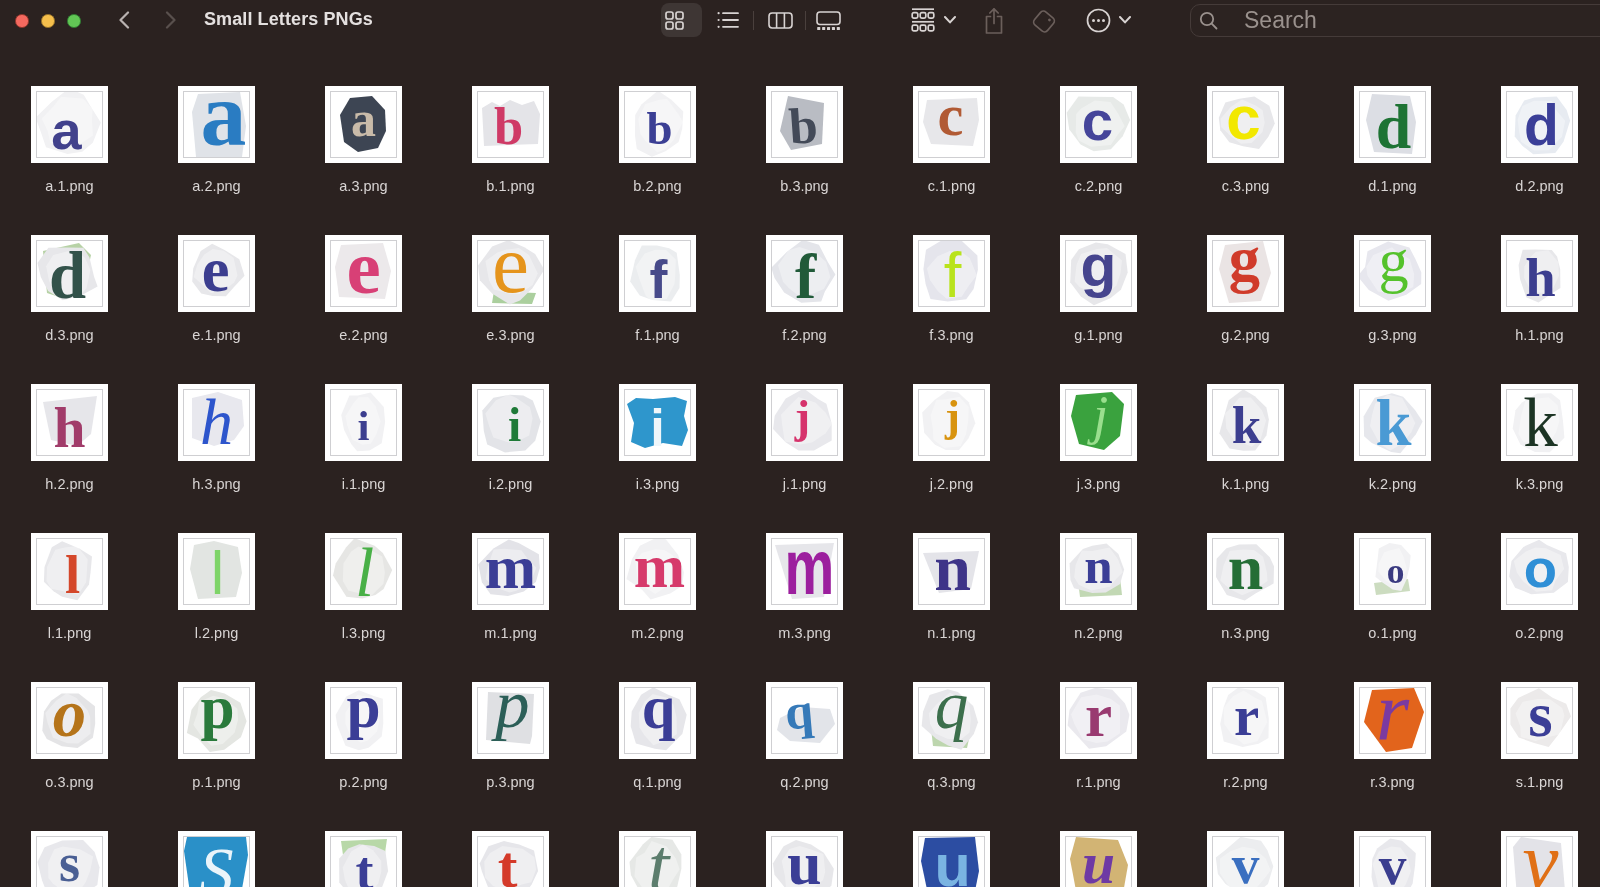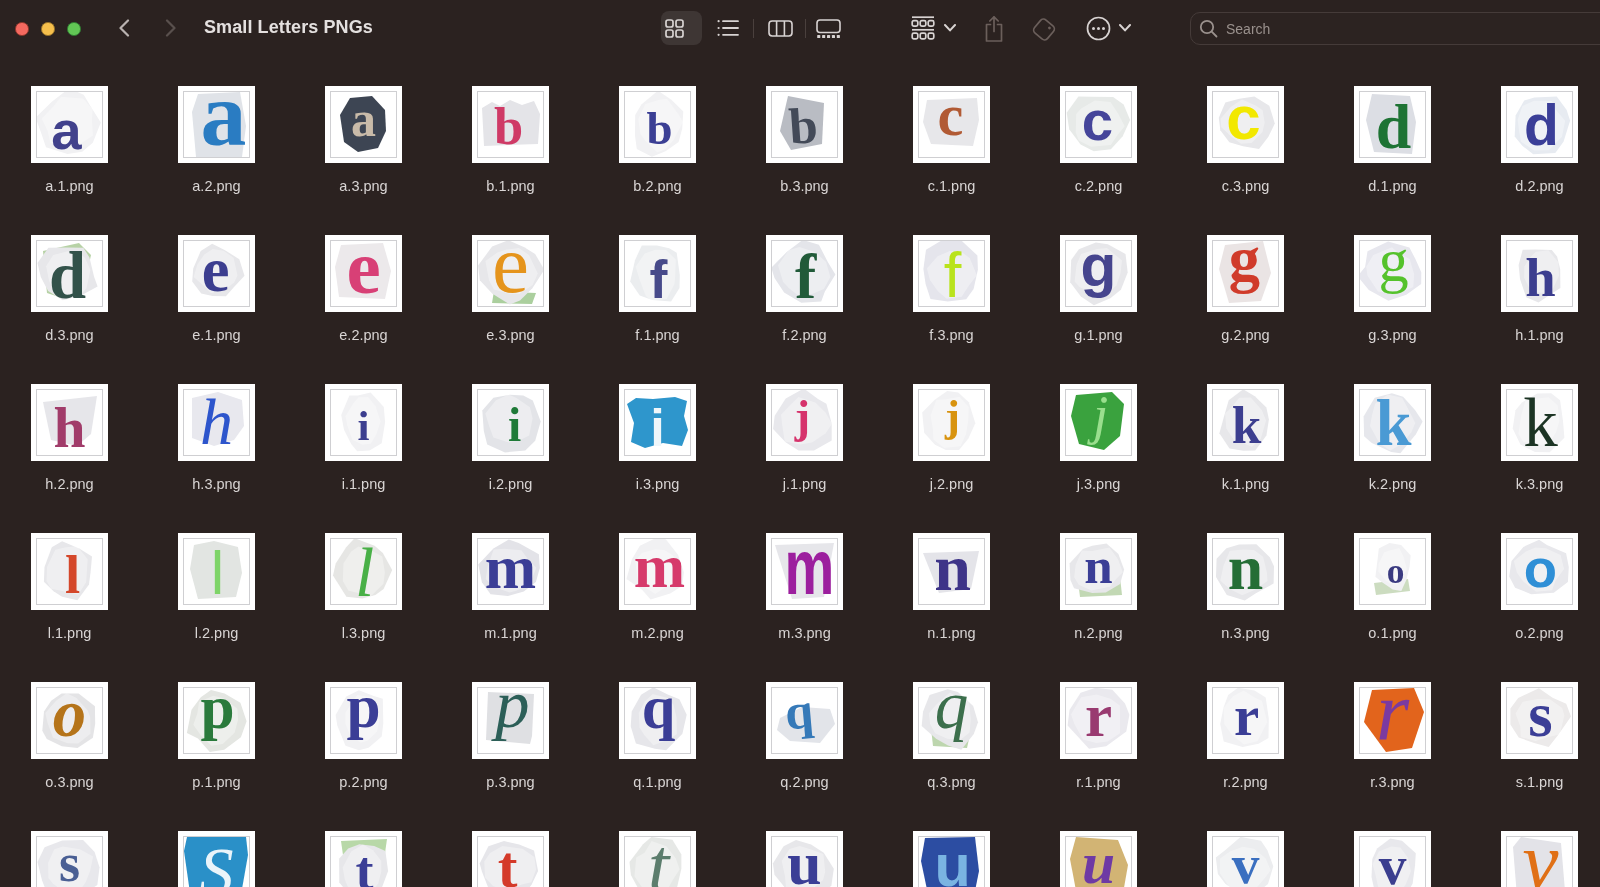--- a/index.html
+++ b/index.html
@@ -1,24 +1,24 @@
 <!DOCTYPE html>
 <html><head><meta charset="utf-8">
 <style>
 * { margin:0; padding:0; box-sizing:border-box; }
 html,body { width:1600px; height:887px; overflow:hidden; background:#2b2220;
   font-family:"Liberation Sans", sans-serif; }
-#toolbar { position:absolute; left:0; top:8px; width:1447px; height:42px; }
+#toolbar { position:absolute; left:0; top:0; width:1447px; height:42px; }
 .tl { position:absolute; top:14px; width:13.5px; height:13.5px; border-radius:50%; border:1px solid; }
 .ticon { position:absolute; }
 #title { position:absolute; left:204px; top:8.5px; font-size:18px; font-weight:700; color:#e4e0df; letter-spacing:0.1px; }
 #segbg { position:absolute; left:661px; top:3px; width:41px; height:34px; border-radius:8px; background:#3e3634; }
 .vsep { position:absolute; top:11px; width:1px; height:19px; background:#4a403d; }
 #search { position:absolute; left:1190px; top:4px; width:424px; height:33px; border:1.5px solid #453b39; border-radius:10px; display:flex; align-items:center; background:#2c2321; }
-#search span { color:#9a918d; font-size:14px; }
+#search span { color:#9a918d; font-size:23px;margin-left:18px; }
 .cell { position:absolute; width:77px; }
 .thumb { width:77px; height:77px; background:#fff; padding:5px; }
 .inner { width:67px; height:67px; border:1px solid #cfcfd2; background:#fff; }
 .inner svg { display:block; }
 .name { position:absolute; top:92px; left:-35px; width:147px; text-align:center; font-size:14.5px; line-height:16px; color:#d9d5d4; }
 </style></head>
 <body>
 
 <div id="toolbar">
   <div class="tl" style="left:15px;background:#f4695f;border-color:#8a352b"></div>

